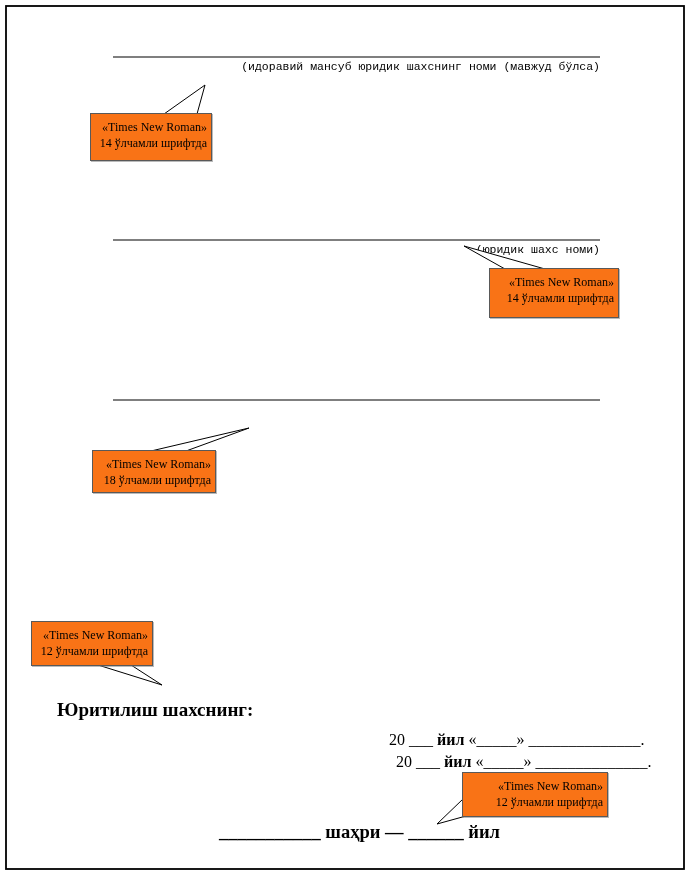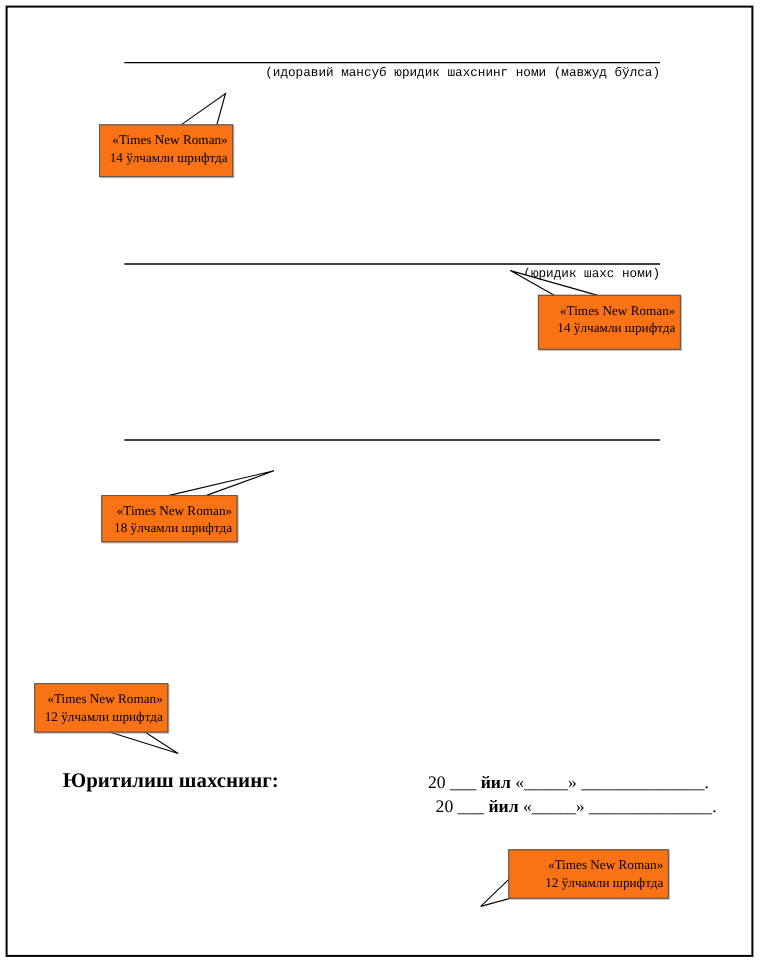--- a/index.html
+++ b/index.html
@@ -49,20 +49,21 @@
     font-weight: bold;
     font-size: 19px;
     line-height: 20px;
     white-space: nowrap;
   }
   .reg-date {
     position: absolute;
     font-size: 16px;
     line-height: 18px;
     white-space: nowrap;
+    margin-top: 28px;
   }
   .reg-date .year-word { font-weight: bold; }
   .footer-line {
     position: absolute;
     left: 28px;
     right: 0;
     top: 822px;
     text-align: center;
     font-weight: bold;
     font-size: 18.5px;
@@ -108,20 +109,21 @@
 
   <div class="reg-date" style="left:389px; top:703px">
     <span>20 ___ </span><span class="year-word">йил</span><span> «_____» ______________.</span>
   </div>
 
 
   <div class="reg-date" style="left:396px; top:725px">
     <span>20 ___ </span><span class="year-word">йил</span><span> «_____» ______________.</span>
   </div>
 
+  <div class="footer-line">___________ шаҳри — ______ йил</div>
 
   <svg class="overlay-svg" viewBox="0 0 691 875">
 
     <rect x="6" y="6" width="678" height="863" fill="none" stroke="#000000" stroke-width="1.8"></rect>
 
     <line x1="113" y1="57" x2="600" y2="57" stroke="#000000" stroke-width="1.2"></line>
     <line x1="113" y1="240" x2="600" y2="240" stroke="#000000" stroke-width="1.2"></line>
     <line x1="113" y1="400" x2="600" y2="400" stroke="#000000" stroke-width="1.2"></line>
 
     <polygon points="164,114 205,85 197,114" fill="#ffffff" stroke="#000000" stroke-width="1"></polygon>

